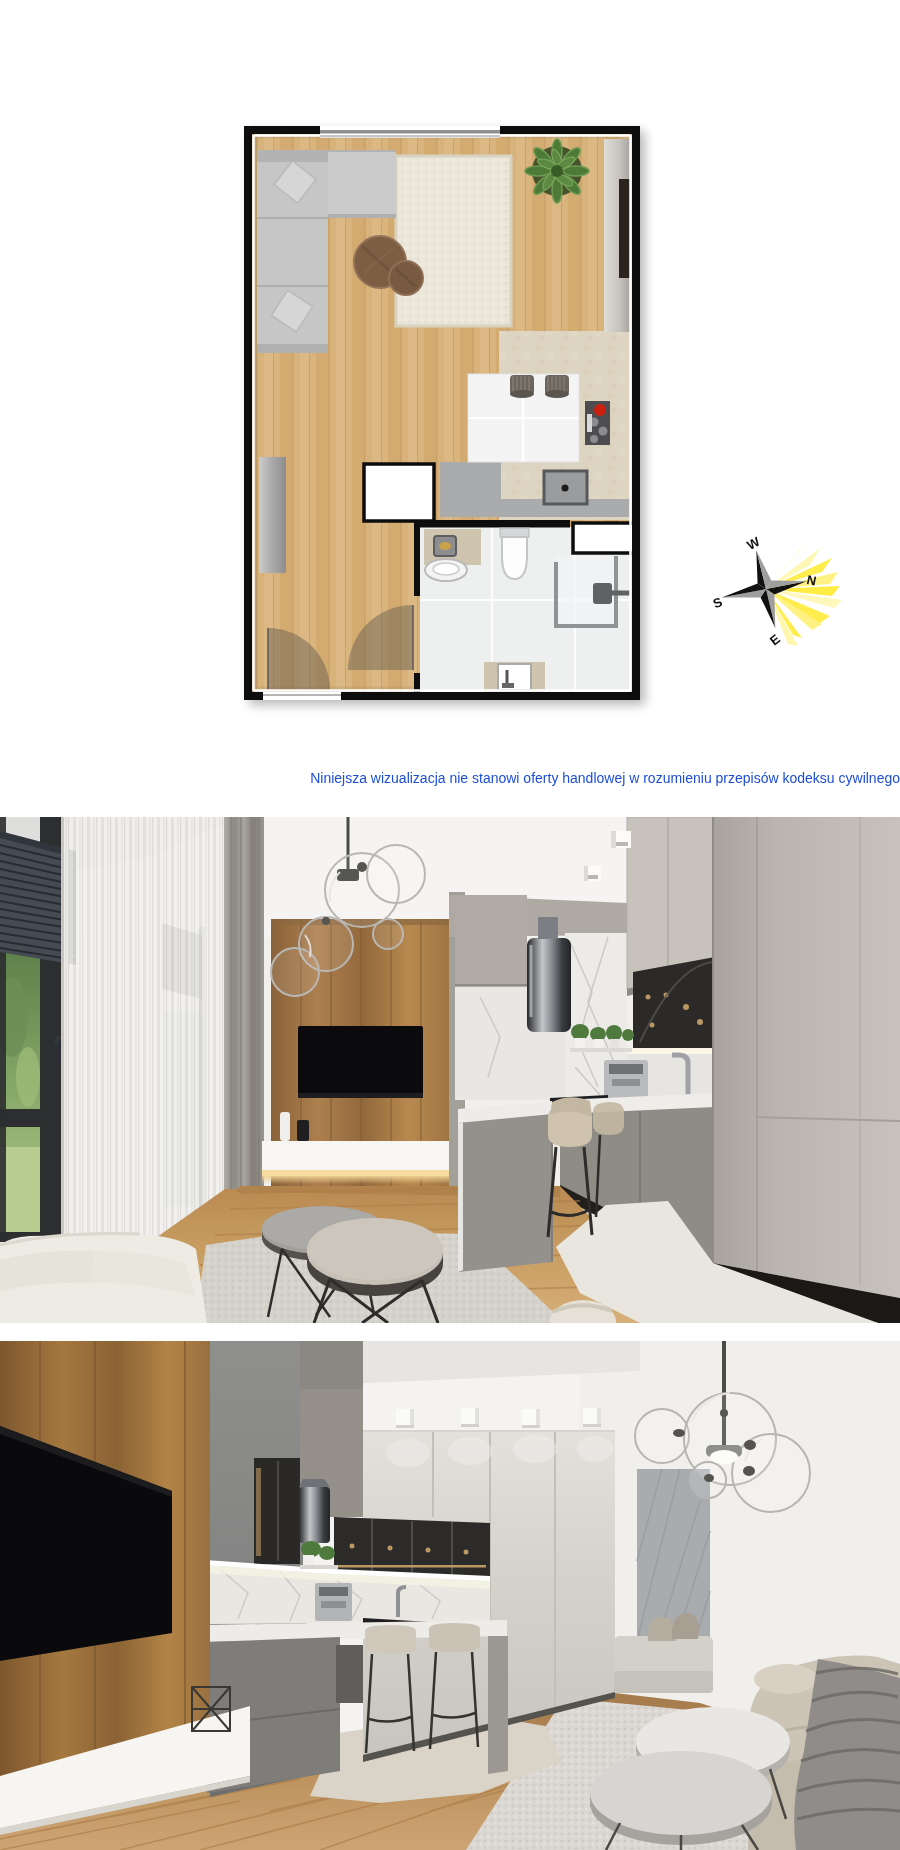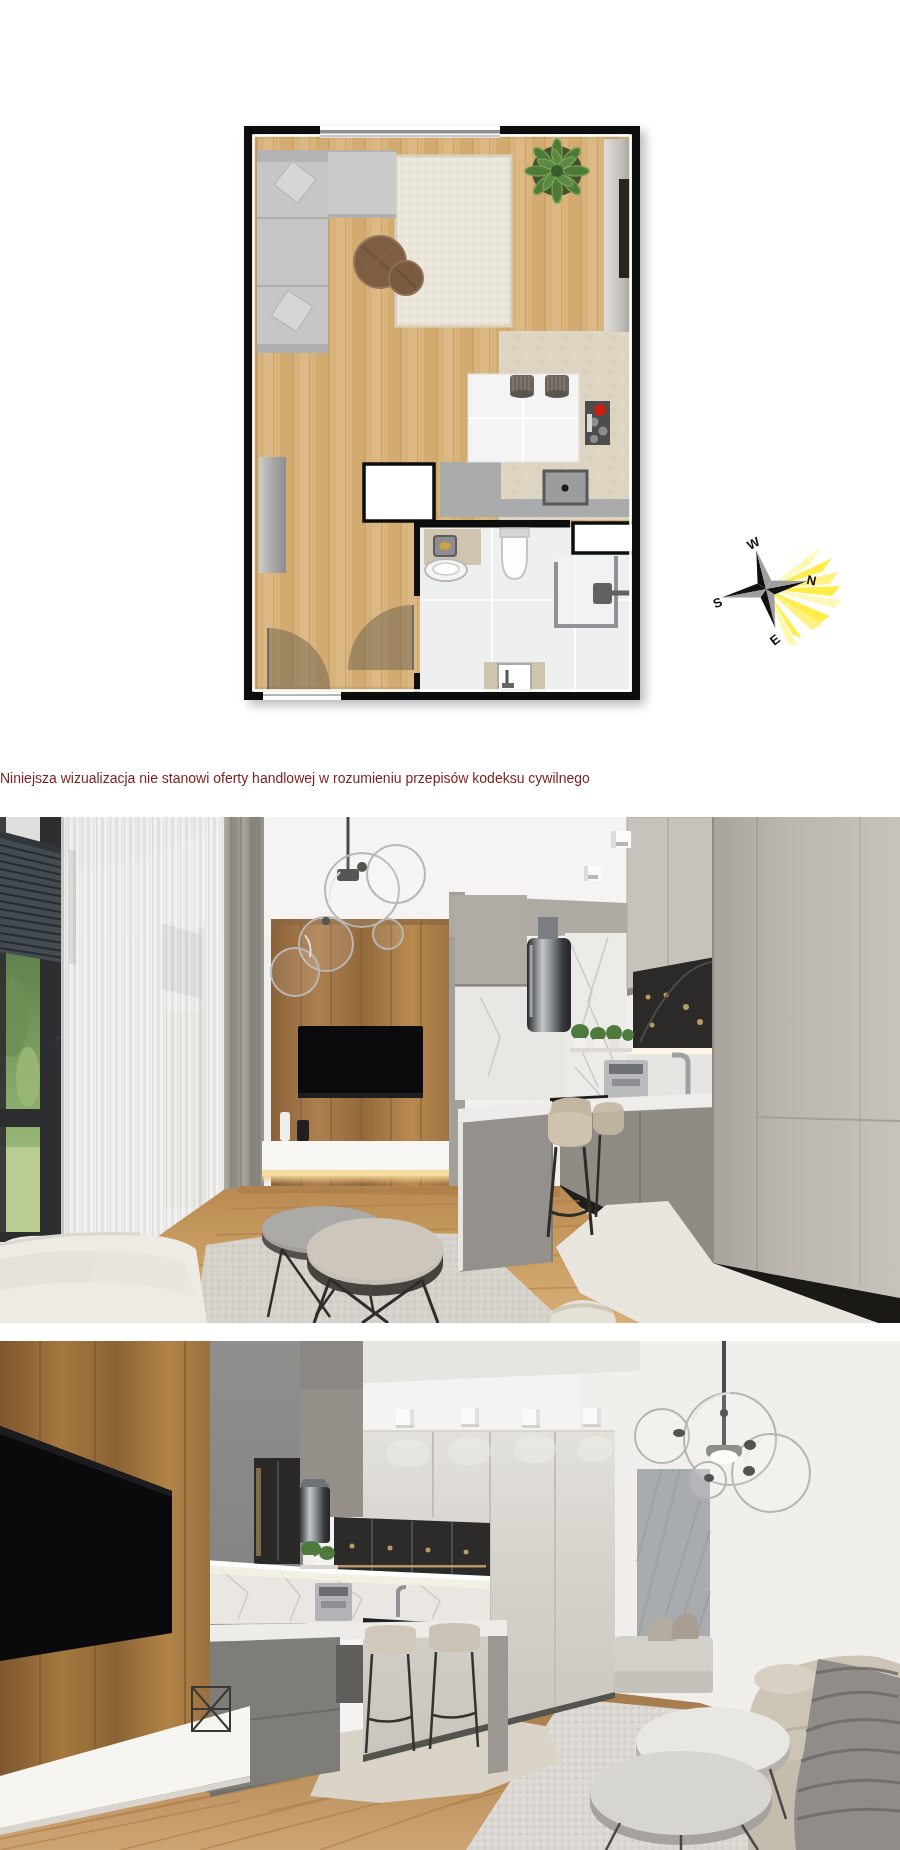--- a/index.html
+++ b/index.html
@@ -238,21 +238,21 @@
 </g>
 
 <g font-family="Liberation Sans, sans-serif" font-weight="bold" font-size="13" fill="#111">
 <text x="57" y="28" transform="rotate(-28 63 23)">W</text>
 <text x="117" y="65" transform="rotate(12 122 60)">N</text>
 <text x="23" y="87" transform="rotate(-22 28 82)">S</text>
 <text x="80" y="124" transform="rotate(-38 85 119)">E</text>
 </g>
 </svg>
 
-<div class="abs" style="left:0;top:770px;width:900px;text-align:left;font-size:14px;color:#7f1d1d;">Niniejsza wizualizacja nie stanowi oferty handlowej w rozumieniu przepisów kodeksu cywilnego</div>
+<div class="abs" style="left:0;top:770px;width:900px;text-align:right;font-size:14px;color:#1d4ed8;">Niniejsza wizualizacja nie stanowi oferty handlowej w rozumieniu przepisów kodeksu cywilnego</div>
 
 <svg class="abs" style="left:0;top:817px;" width="900" height="506" viewBox="0 0 900 506">
 <defs>
 <linearGradient id="p1wood" x1="0" y1="0" x2="0" y2="1">
   <stop offset="0" stop-color="#b98a52"></stop>
           <stop offset="0.5" stop-color="#c99e63"></stop>
           <stop offset="1" stop-color="#d7af78"></stop>
 </linearGradient>
 <linearGradient id="p1panel" x1="0" y1="0" x2="1" y2="0">
   <stop offset="0" stop-color="#8a6239"></stop>

